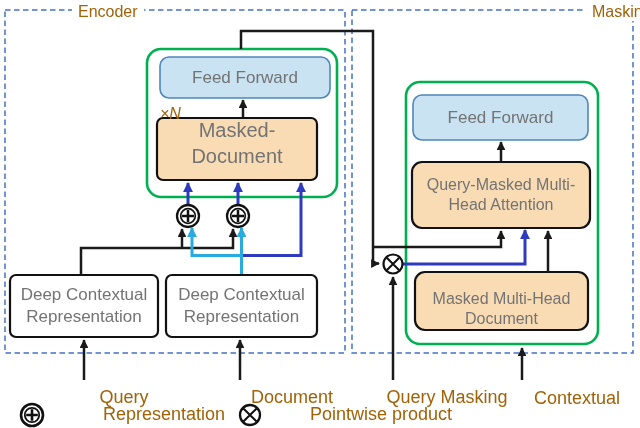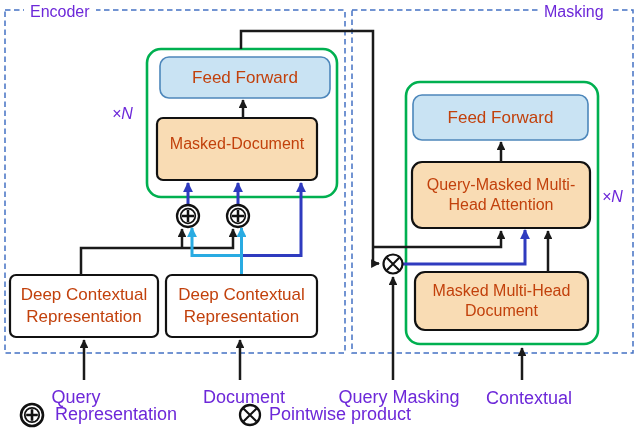--- a/index.html
+++ b/index.html
@@ -1,24 +1,24 @@
 <!DOCTYPE html>
 <html><head>
 <meta charset="utf-8">
 <style>
   html,body{margin:0;padding:0;background:#fff;}
   #figure{
     position:relative;width:640px;height:428px;background:#fff;overflow:hidden;
     font-family:"Liberation Sans",sans-serif;color:#1a1a1a;
   }
   #wires{position:absolute;left:0;top:0;width:640px;height:428px;}
-  .lbl{position:absolute;white-space:nowrap;color:#6d28d9;}
+  .lbl{position:absolute;white-space:nowrap;color:#a16207;margin-left:48px;}
   .boxtxt{
     position:absolute;display:flex;flex-direction:column;align-items:center;justify-content:center;
-    text-align:center;line-height:1.28;color:#c2410c;
+    text-align:center;line-height:1.28;color:#737373;
   }
   .region-lbl{font-size:16px;background:#fff;padding:0 6px;}
   .xn{font-size:16px;font-style:italic;}
   .in-lbl{font-size:18px;transform:translateX(-50%);}
   .leg-lbl{font-size:18px;}
 </style>
 </head>
 <body>
 
 <div id="figure">
@@ -105,45 +105,45 @@
 
   <div class="lbl region-lbl" style="left:24px;top:3px;">Encoder</div>
   <div class="lbl region-lbl" style="left:538px;top:3px;">Masking</div>
 
   <div class="lbl xn" style="left:112px;top:105px;">×N</div>
   <div class="lbl xn" style="left:602px;top:188px;">×N</div>
 
   <div class="boxtxt" style="left:160px;top:57px;width:170px;height:41px;font-size:17px;">
     <div>Feed Forward</div>
   </div>
-  <div class="boxtxt" style="left:157px;top:118px;width:160px;height:52px;font-size:16px;">
+  <div class="boxtxt" style="left:157px;top:118px;width:160px;height:52px;font-size:20px;">
     <div>Masked-Document</div>
   </div>
   <div class="boxtxt" style="left:10px;top:275px;width:148px;height:62px;font-size:17px;">
     <div>Deep Contextual</div>
     <div>Representation</div>
   </div>
   <div class="boxtxt" style="left:166px;top:275px;width:151px;height:62px;font-size:17px;">
     <div>Deep Contextual</div>
     <div>Representation</div>
   </div>
 
   <div class="boxtxt" style="left:413px;top:95px;width:175px;height:45px;font-size:17px;">
     <div>Feed Forward</div>
   </div>
   <div class="boxtxt" style="left:412px;top:162px;width:178px;height:66px;font-size:16px;justify-content:center;">
     <div>Query-Masked Multi-</div>
     <div>Head Attention</div>
   </div>
-  <div class="boxtxt" style="left:415px;top:272px;width:173px;height:58px;font-size:16px;">
+  <div class="boxtxt" style="left:415px;top:272px;width:173px;height:74px;font-size:16px;">
     <div>Masked Multi-Head</div>
     <div>Document</div>
   </div>
 
   <div class="lbl in-lbl" style="left:76px;top:387px;">Query</div>
   <div class="lbl in-lbl" style="left:244px;top:387px;text-align:center;">Document</div>
   <div class="lbl in-lbl" style="left:399px;top:387px;">Query Masking</div>
   <div class="lbl in-lbl" style="left:529px;top:388px;">Contextual</div>
 
   <div class="lbl leg-lbl" style="left:55px;top:404px;">Representation</div>
-  <div class="lbl leg-lbl" style="left:269px;top:404px;text-align:center;">Pointwise product</div>
+  <div class="lbl leg-lbl" style="left:262px;top:404px;text-align:center;">Pointwise product</div>
 
 </div>
 
 </body></html>

